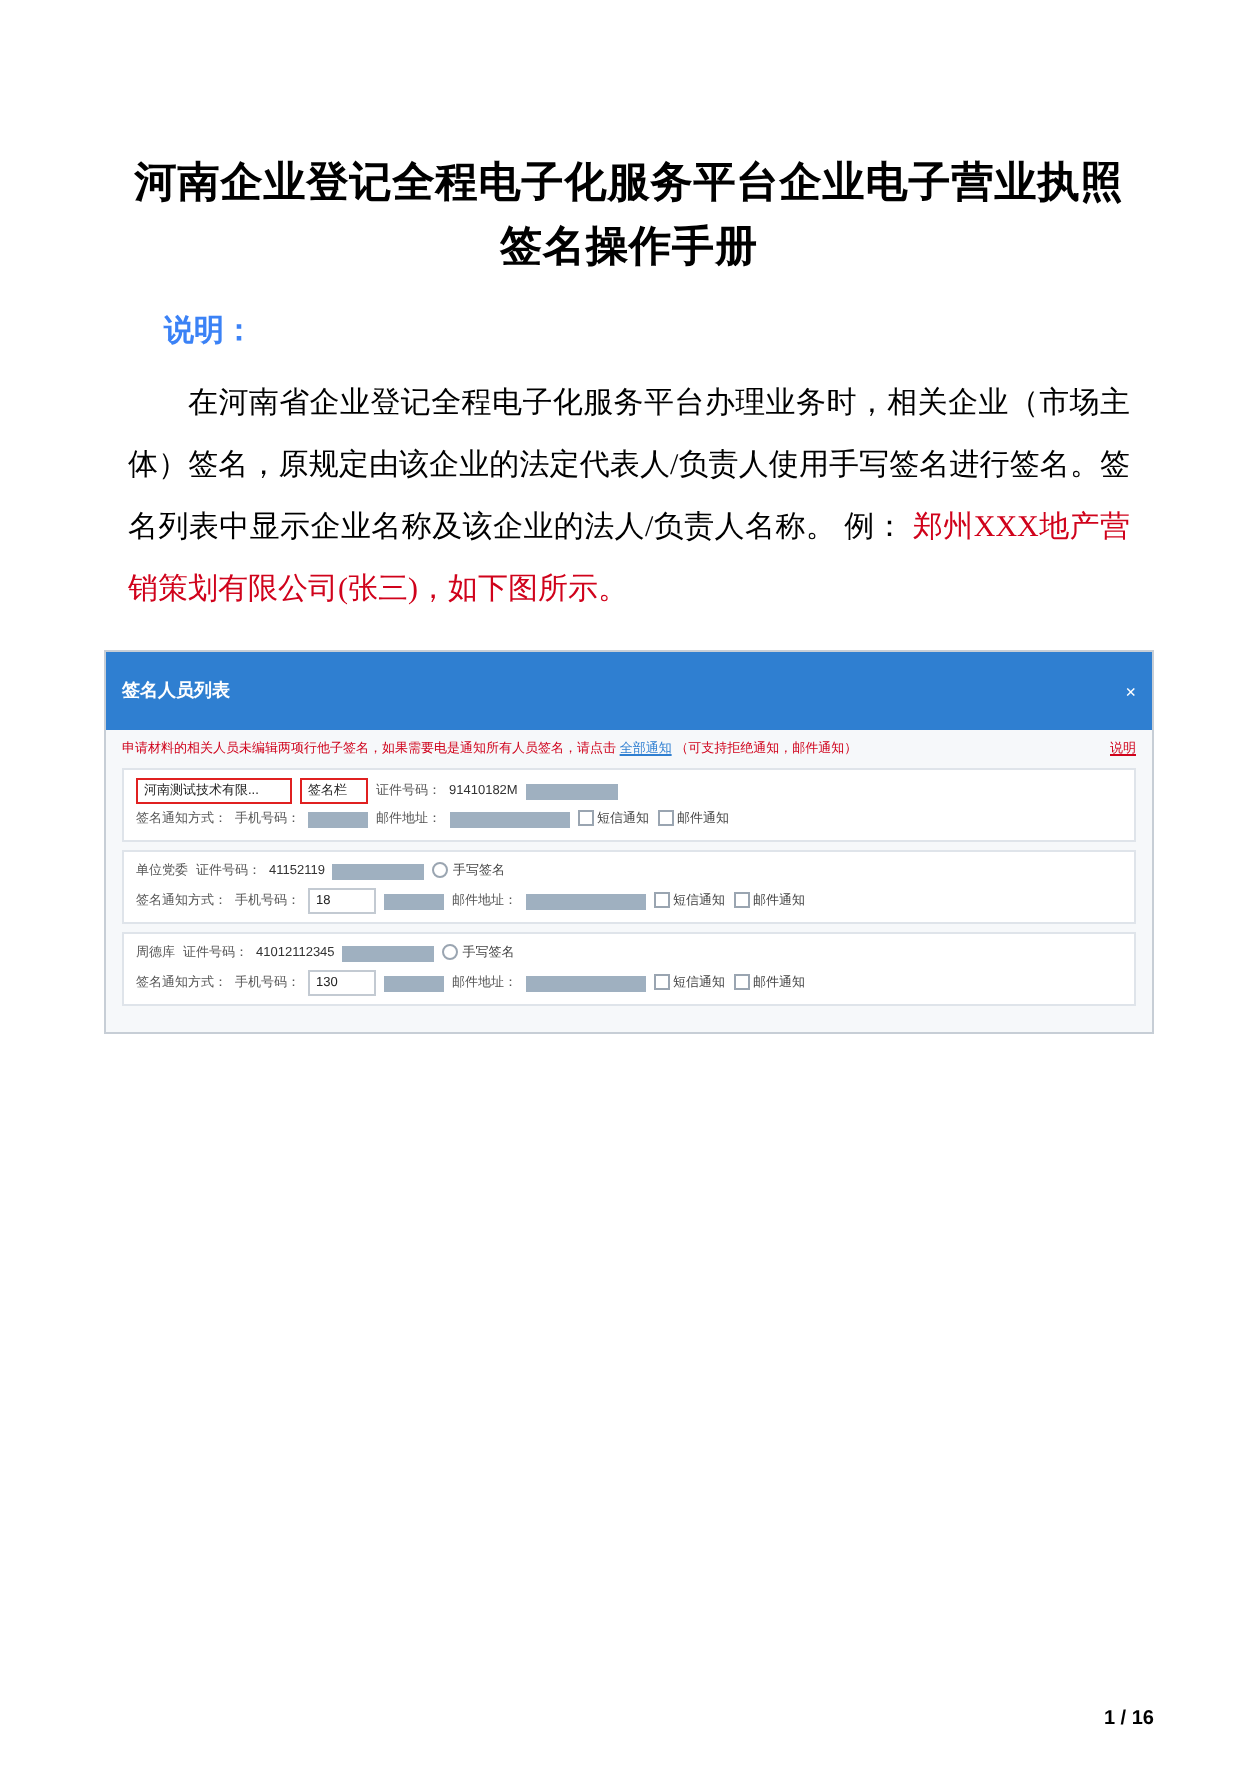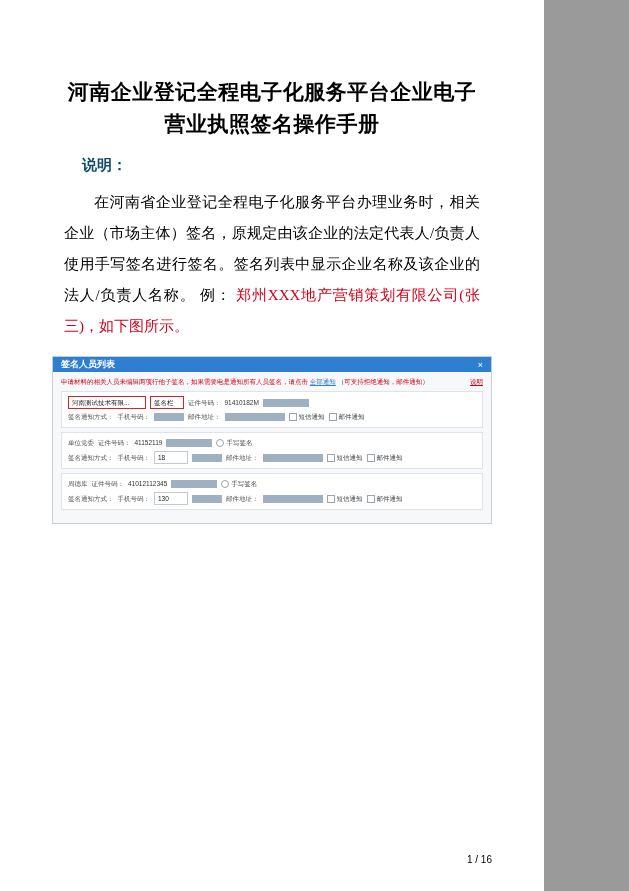--- a/index.html
+++ b/index.html
@@ -5,42 +5,42 @@
   html, body {
     margin: 0;
     padding: 0;
     background: #9a9a9a;
   }
   body {
     font-family: "Liberation Serif", "DejaVu Serif", serif;
   }
   .page {
     position: relative;
-    width: 544px;
+    width: 629px;
     height: 891px;
     background: #ffffff;
     box-sizing: border-box;
     padding: 58px 52px 34px 52px;
     overflow: hidden;
   }
   .doc-title {
     font-family: "Liberation Sans", sans-serif;
     font-weight: bold;
     font-size: 21px;
     line-height: 32px;
     text-align: center;
     color: #000;
     margin: 18px 6px 16px 6px;
     letter-spacing: 0.5px;
   }
   .note-label {
     font-family: "Liberation Sans", sans-serif;
     font-weight: bold;
     font-size: 15px;
-    color: #0c4a6e;
+    color: #3b82f6;
     margin: 0 0 8px 30px;
   }
   p.body-text {
     font-size: 15px;
     line-height: 31px;
     color: #000;
     margin: 12px;
     text-align: justify;
     text-justify: inter-ideograph;
     text-indent: 30px;
@@ -55,21 +55,21 @@
     border: 1px solid #c7ced6;
     background: #f5f7fa;
     box-sizing: border-box;
     font-family: "Liberation Sans", sans-serif;
   }
   .fig-header {
     background: #2f7fd1;
     color: #fff;
     font-size: 9px;
     font-weight: bold;
-    padding: 1px 8px;
+    padding: 13px 8px;
     display: flex;
     justify-content: space-between;
     align-items: center;
   }
   .fig-header .close {
     font-size: 9px;
     font-weight: normal;
   }
   .fig-body {
     padding: 5px 8px 9px 8px;
@@ -148,21 +148,21 @@
     margin-right: 2px;
   }
   .radio { border-radius: 50%; }
   .opt { color: #444; font-size: 6.5px; }
   .page-num {
     position: absolute;
     right: 52px;
     bottom: 26px;
     font-family: "Liberation Sans", sans-serif;
     font-size: 10px;
-    font-weight: normal;
+    font-weight: bold;
     color: #000;
   }
 </style>
 </head>
 <body>
 
 <div class="page">
 
   <h1 class="doc-title">河南企业登记全程电子化服务平台企业电子营业执照签名操作手册</h1>
 

